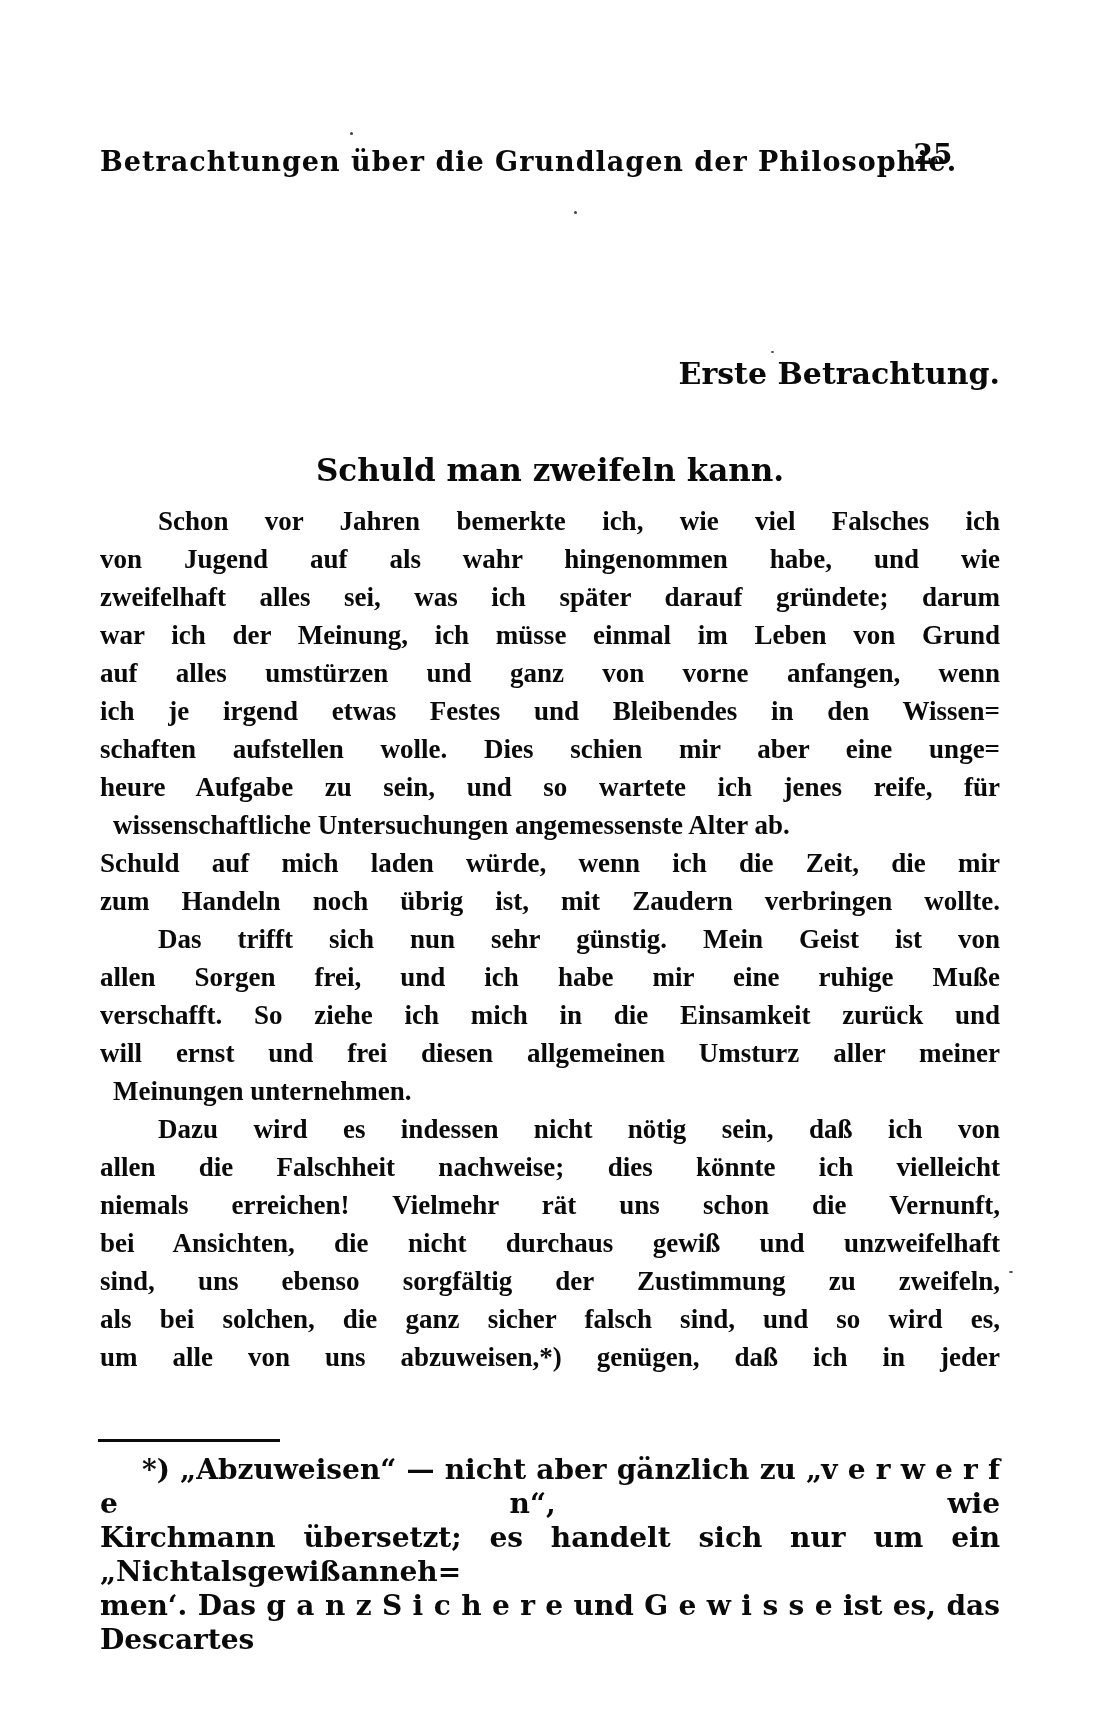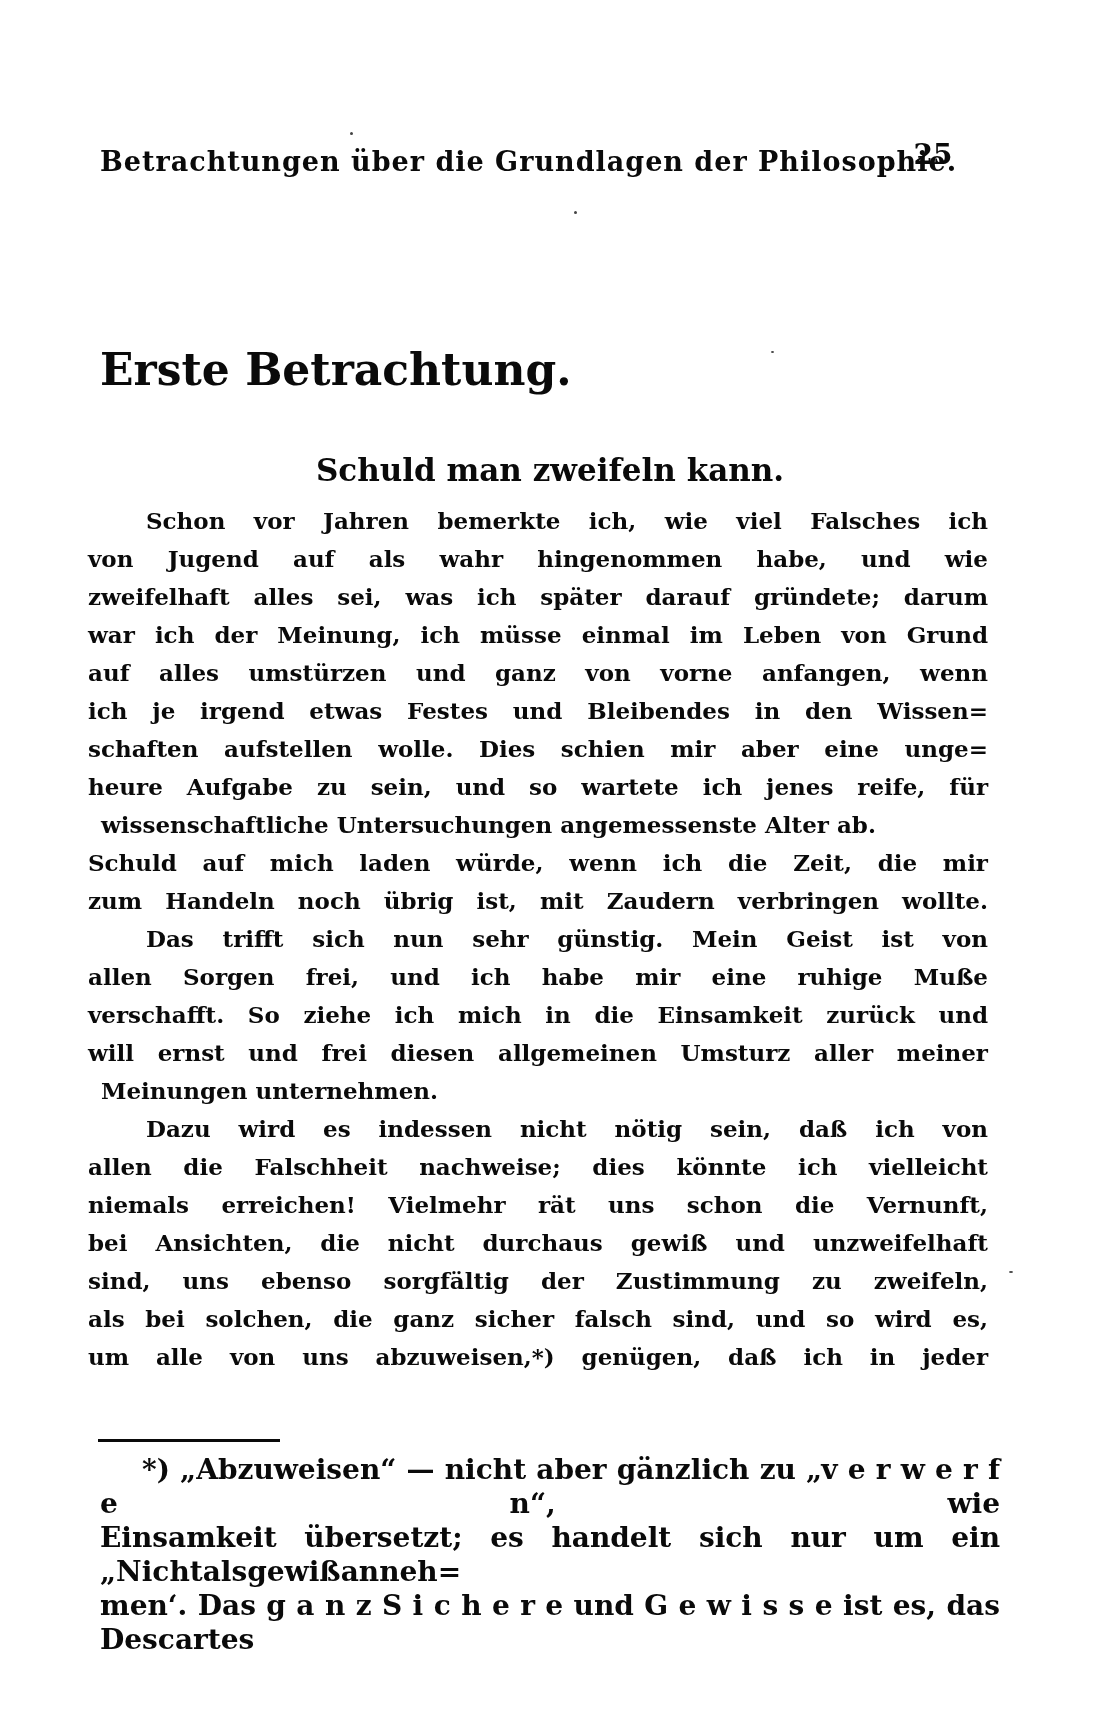--- a/index.html
+++ b/index.html
@@ -33,42 +33,43 @@
     position: absolute;
     top: 138px;
     left: 903px;
     width: 60px;
     text-align: center;
     font-size: 28px;
   }
   
   .heading {
     position: absolute;
-    top: 344px;
+    top: 356px;
     left: 100px;
     width: 900px;
-    text-align: left;
-    font-size: 44px;
+    text-align: right;
+    font-size: 30px;
   }
   .subheading {
     position: absolute;
     top: 452px;
     left: 100px;
     width: 900px;
     text-align: center;
     font-size: 31px;
   }
   
   .body-text {
     position: absolute;
     top: 502px;
-    left: 88px;
+    left: 100px;
     width: 900px;
-    font-size: 23px;
+    font-size: 27px;
     line-height: 38px;
+    font-family: Liberation Serif, serif;
   }
   .line {
     text-align: justify;
     text-align-last: justify;
     white-space: normal;
   }
   .line.last {
     text-align: left;
     text-align-last: left;
     margin-left: 13px;
@@ -143,21 +144,21 @@
       <div class="line">bei Ansichten, die nicht durchaus gewiß und unzweifelhaft</div>
       <div class="line">sind, uns ebenso sorgfältig der Zustimmung zu zweifeln,</div>
       <div class="line">als bei solchen, die ganz sicher falsch sind, und so wird es,</div>
       <div class="line">um alle von uns abzuweisen,*) genügen, daß ich in jeder</div>
     </div>
 
   <div class="footnote-separator"></div>
 
   <div class="footnote">
       <div class="line first">*) „Abzuweisen“ — nicht aber gänzlich zu „v e r w e r f e n“, wie</div>
-      <div class="line">Einsamkeit übersetzt; es handelt sich nur um ein „Nichtalsgewißanneh=</div>
+      <div class="line">Kirchmann übersetzt; es handelt sich nur um ein „Nichtalsgewißanneh=</div>
       <div class="line">men‘.  Das g a n z  S i c h e r e  und  G e w i s s e  ist es, das Descartes</div>
     </div>
 
   <div class="speck s1"></div>
   <div class="speck s2"></div>
   <div class="speck s3"></div>
   <div class="speck s4"></div>
 
 </div>
 

